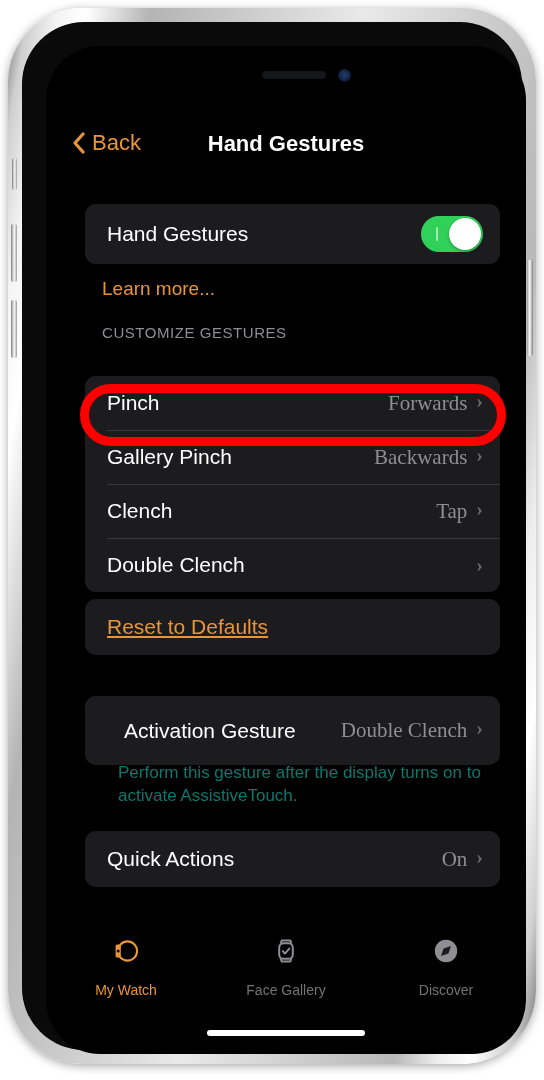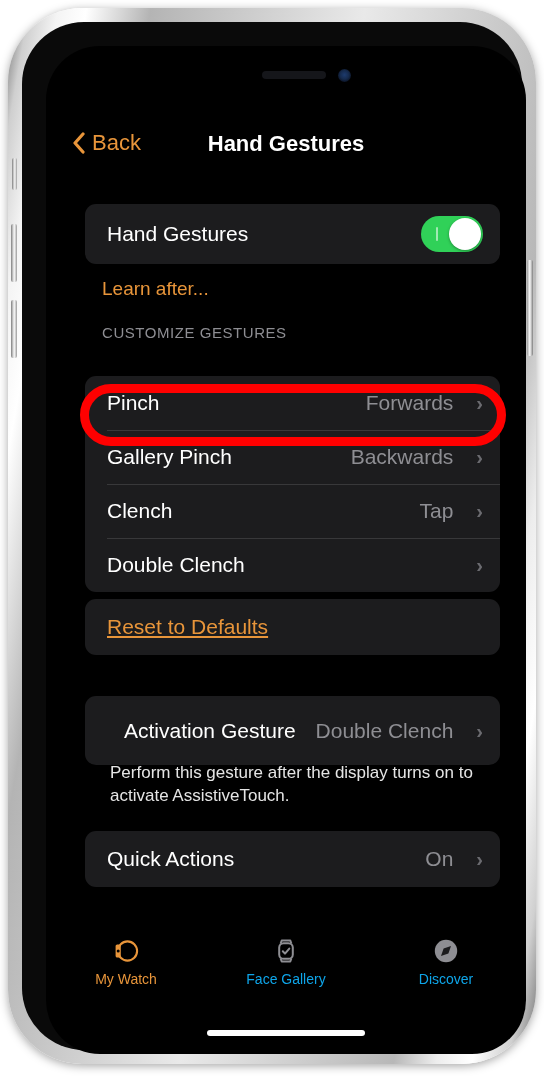--- a/index.html
+++ b/index.html
@@ -204,22 +204,23 @@
     left: 22px; right: 0; top: 0;
     height: 1px;
     background: #38383A;
   }
   .row-title {
     color: #fff;
     font-size: 21px;
   }
   .row-right {
     display: flex;
-    align-items: center;
-    gap: 23px;
+    align-items: flex-start;
+    gap: 9px;
+    font-family: Liberation Serif, serif;
   }
   .row-value {
     color: #8E8E93;
     font-size: 21px;
   }
   .chev {
     color: #6b6b70;
     font-size: 20px;
     line-height: 1;
     font-weight: bold;
@@ -261,23 +262,23 @@
     position: absolute;
     left: 56px;
     color: #8E8E93;
     font-size: 15px;
     letter-spacing: .55px;
   }
 
   
   #activation-footer {
     position: absolute;
-    left: 64px;
+    left: 72px;
     width: 390px;
-    color: #e5e5e5;
+    color: #0f766e;
     font-size: 17px;
     line-height: 1.35;
   }
 
   .link-row-label {
     color: #E8953A;
     font-size: 21px;
     text-decoration: underline;
   }
 
@@ -302,26 +303,26 @@
     bottom: 56px;
     width: 480px;
     height: 62px;
     display: flex;
   }
   .tab-item {
     flex: 1;
     display: flex;
     flex-direction: column;
     align-items: center;
-    justify-content: flex-start;
+    justify-content: space-between;
     gap: 5px;
   }
   .tab-label {
     font-size: 14px;
-    color: #0ea5e9;
+    color: #737373;
   }
   .tab-item.active .tab-label { color: #E8953A; }
 
   #home-indicator {
     position: absolute;
     left: 50%;
     transform: translateX(-50%);
     bottom: 18px;
     width: 158px;
     height: 6px;
@@ -362,21 +363,21 @@
         <div class="card" style="top:8px;">
           <div class="row" style="height:60px;">
             <span class="row-title">Hand Gestures</span>
             <div id="hand-gestures-toggle">
               <div class="mark"></div>
               <div class="knob"></div>
             </div>
           </div>
         </div>
 
-        <div id="learn-more-link" style="top:82px;">Learn after...</div>
+        <div id="learn-more-link" style="top:82px;">Learn more...</div>
 
         <div class="section-header" style="top:128px;">CUSTOMIZE GESTURES</div>
 
         <div class="card" style="top:156px;margin-top:24px;">
 
           <div class="row">
             <span class="row-title">Pinch</span>
             <span class="row-right">
               <span class="row-value">Forwards</span>
               <span class="chev">›</span>

